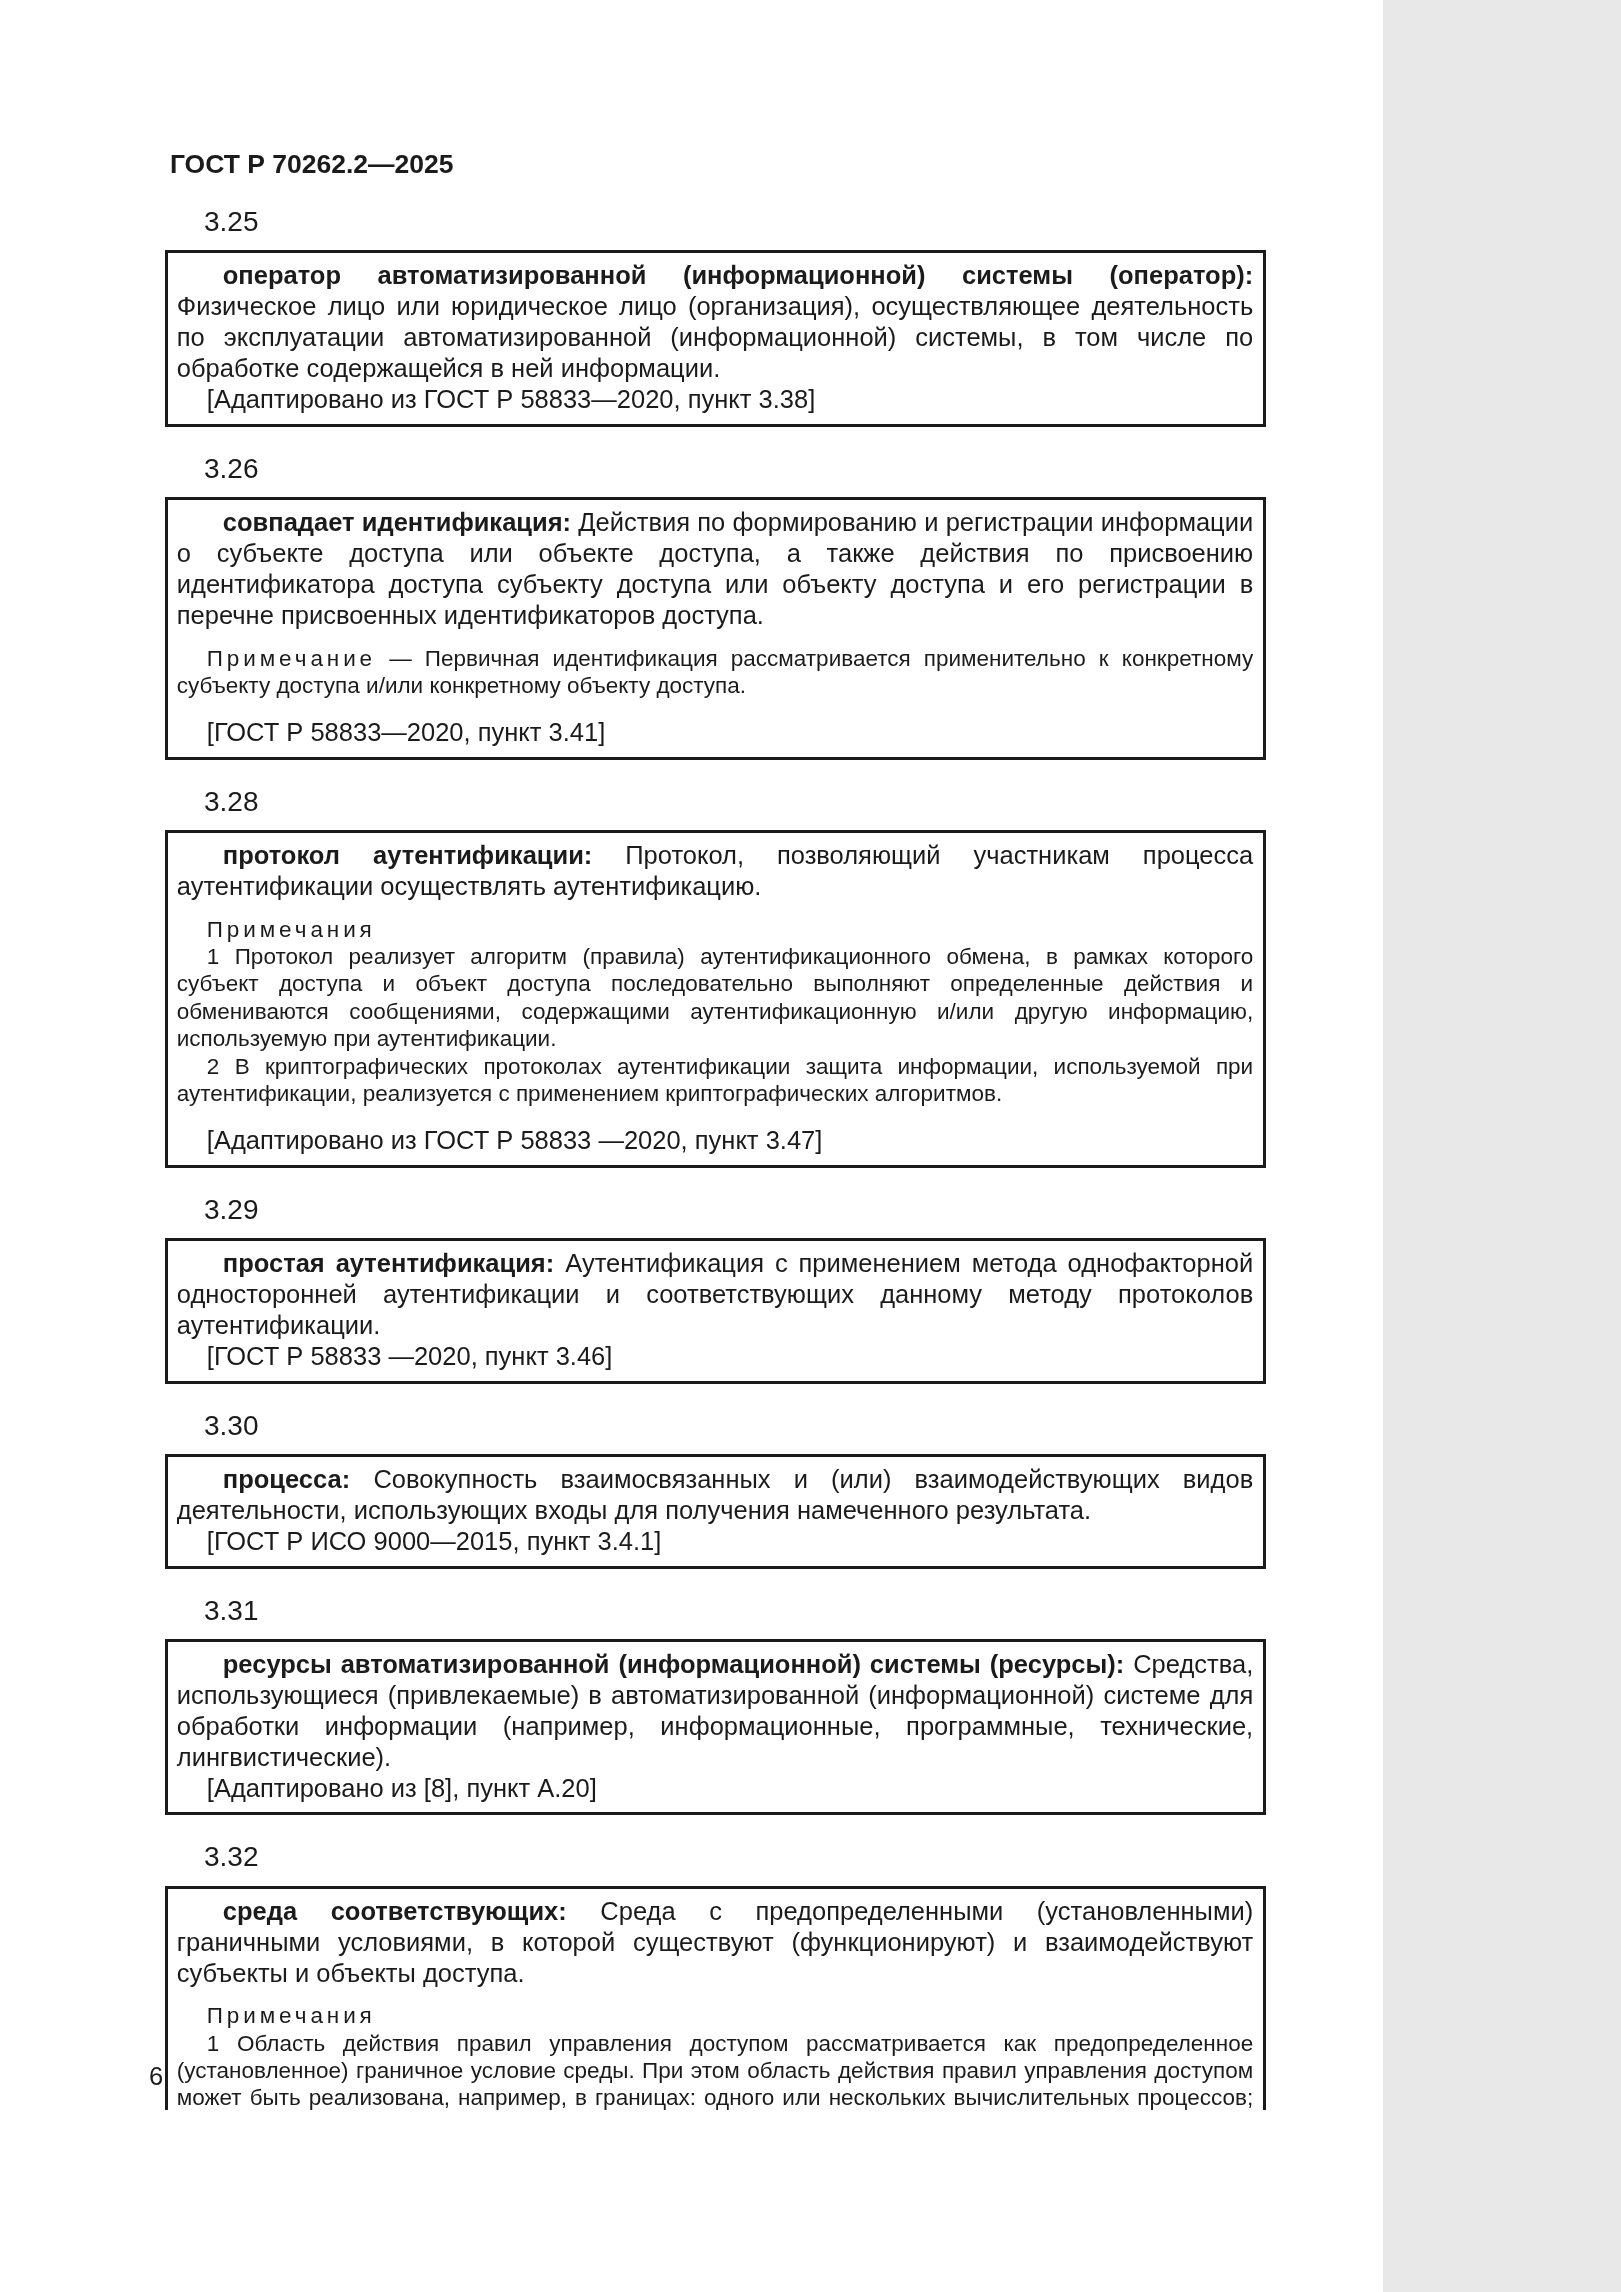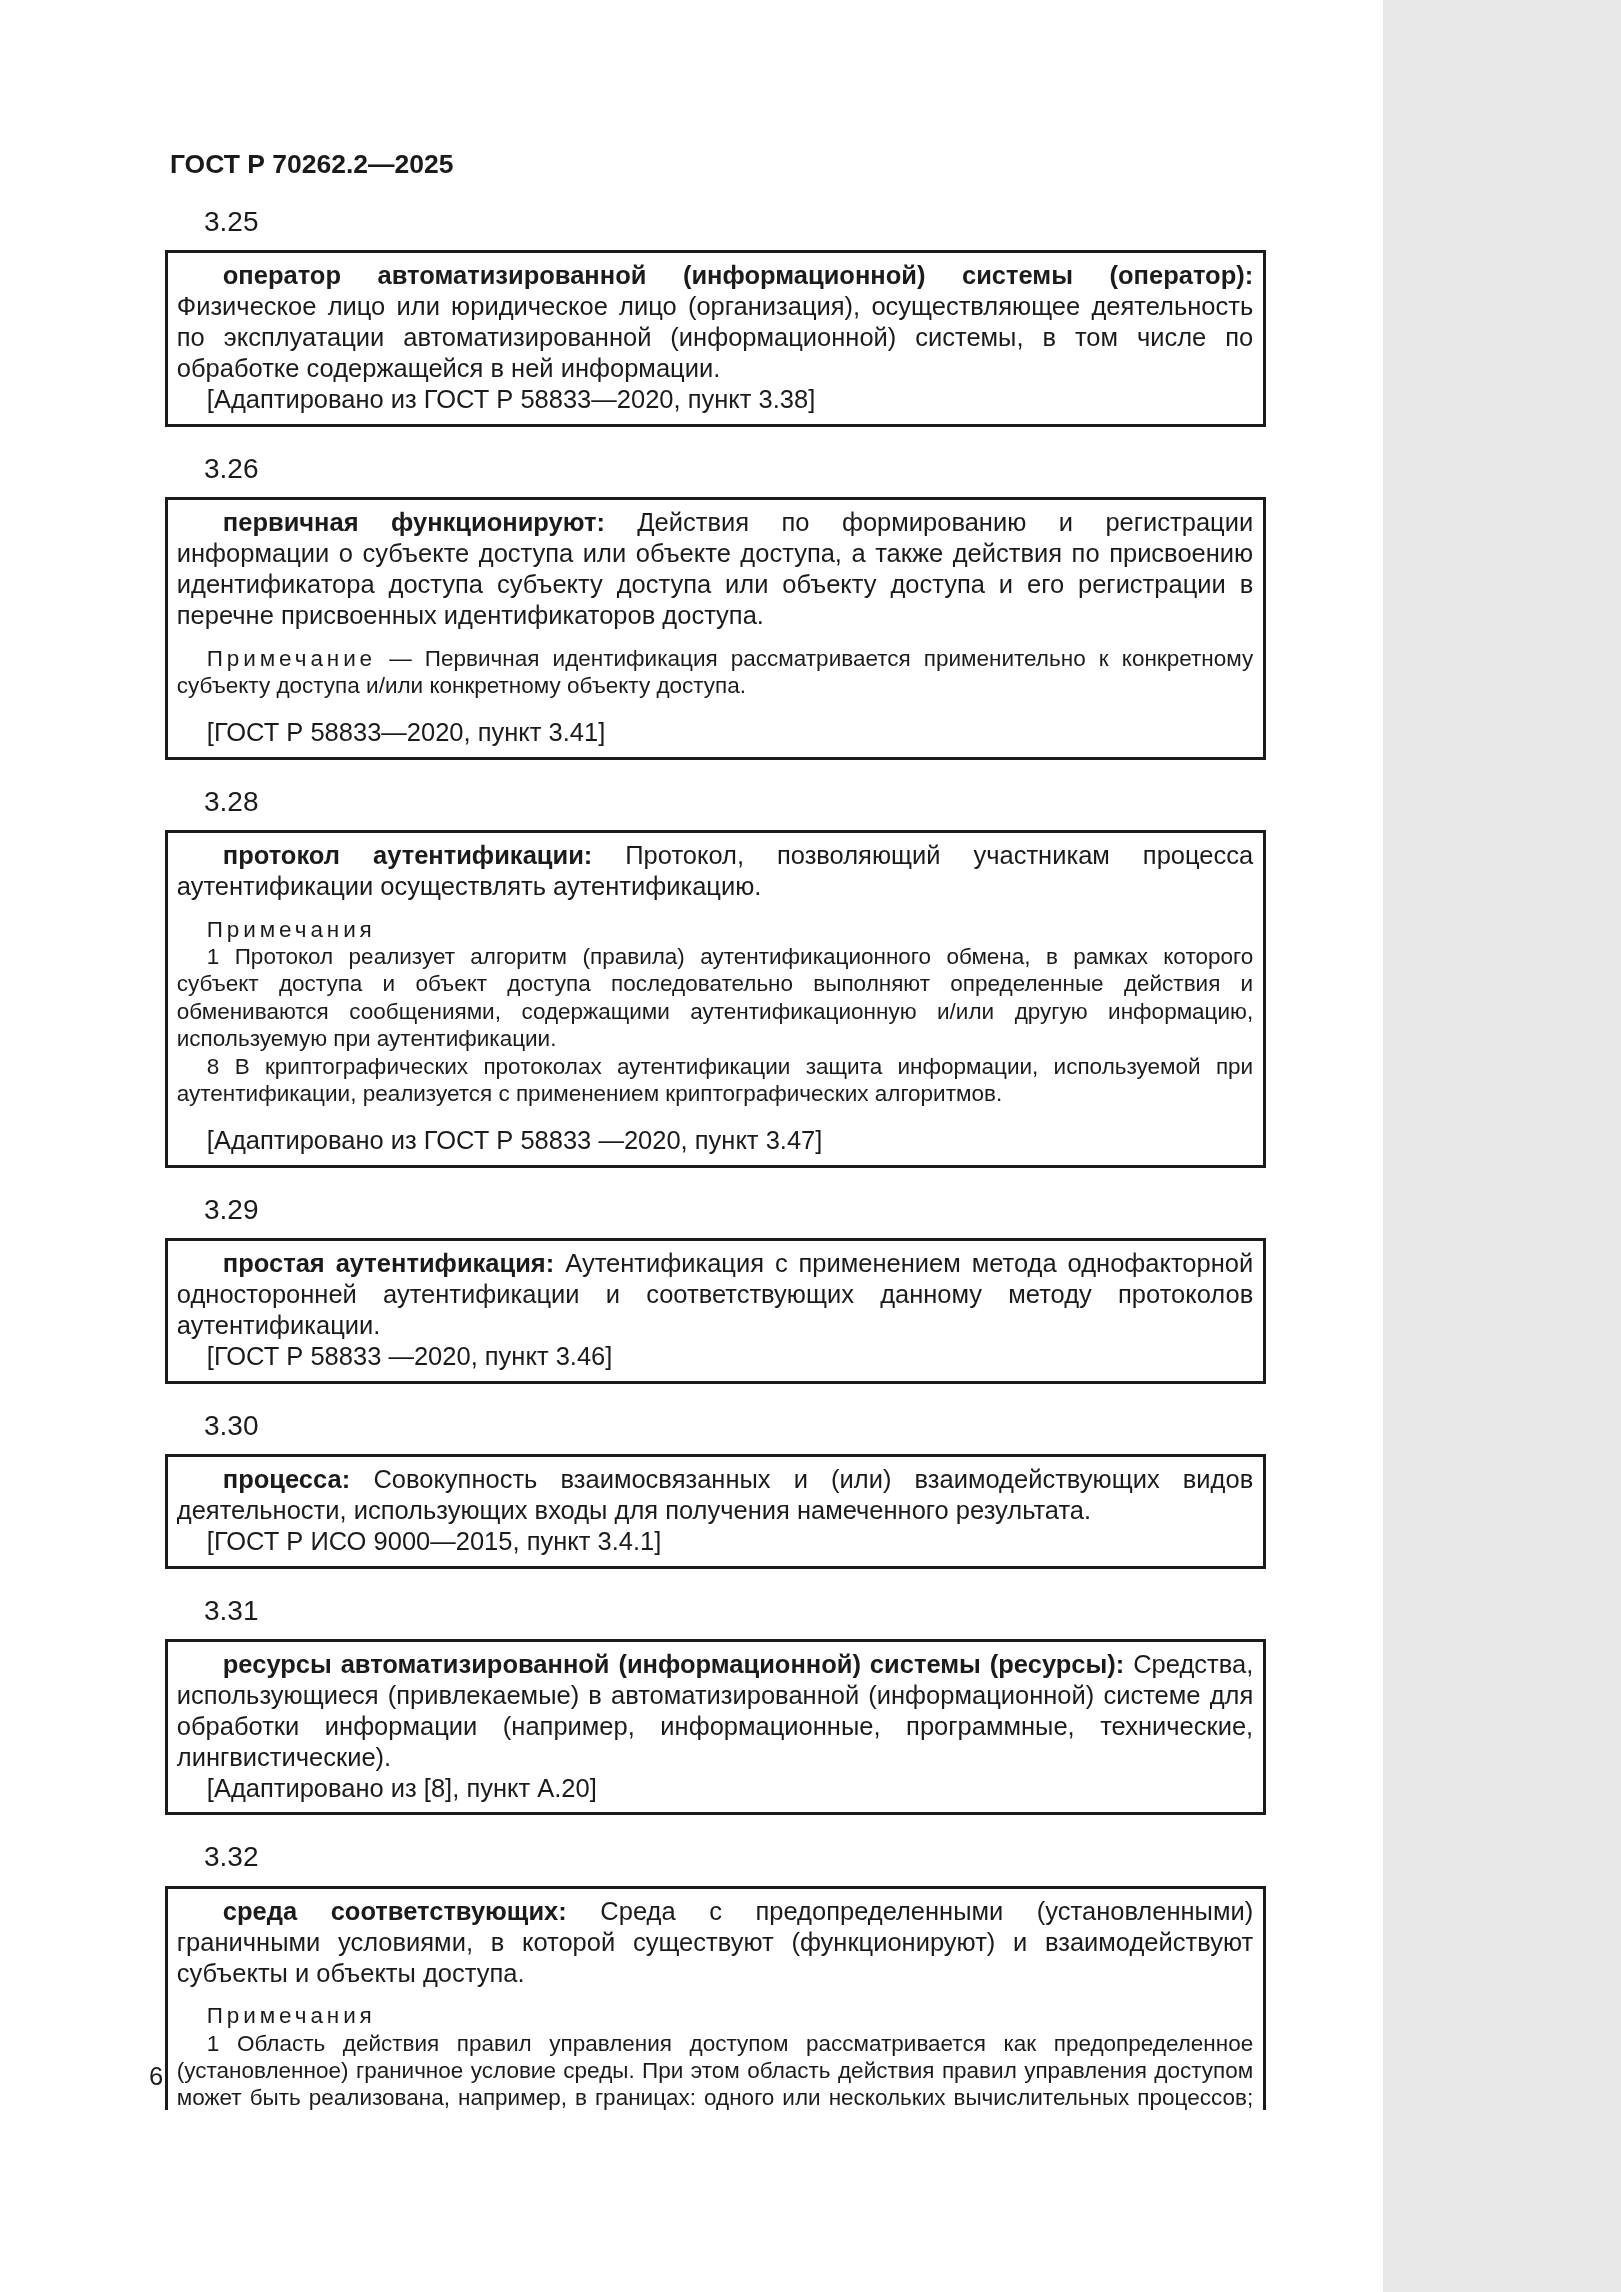--- a/index.html
+++ b/index.html
@@ -69,34 +69,34 @@
     <div class="section-number">3.25</div>
     <div class="box">
       <p><b>оператор автоматизированной (информационной) системы (оператор):</b> <span>Физическое лицо или юридическое лицо (организация), осуществляющее деятельность по эксплуатации автоматизированной (информационной) системы, в том числе по обработке содержащейся в ней информации.</span></p>
       <p>[Адаптировано из ГОСТ Р 58833—2020, пункт 3.38]</p>
     </div>
   </div>
 
   <div>
     <div class="section-number">3.26</div>
     <div class="box">
-      <p><b>первичная функционируют:</b> <span>Действия по формированию и регистрации информации о субъекте доступа или объекте доступа, а также действия по присвоению идентификатора доступа субъекту доступа или объекту доступа и его регистрации в перечне присвоенных идентификаторов доступа.</span></p>
+      <p><b>совпадает идентификация:</b> <span>Действия по формированию и регистрации информации о субъекте доступа или объекте доступа, а также действия по присвоению идентификатора доступа субъекту доступа или объекту доступа и его регистрации в перечне присвоенных идентификаторов доступа.</span></p>
       <p class="note note-gap"><span class="note-label">Примечание</span> <span>— Первичная идентификация рассматривается применительно к конкретному субъекту доступа и/или конкретному объекту доступа.</span></p>
       <p class="src-gap">[ГОСТ Р 58833—2020, пункт 3.41]</p>
     </div>
   </div>
 
 
   <div>
     <div class="section-number">3.28</div>
     <div class="box">
       <p><b>протокол аутентификации:</b> <span>Протокол, позволяющий участникам процесса аутентификации осуществлять аутентификацию.</span></p>
       <p class="note note-head">Примечания</p>
       <p class="note">1 Протокол реализует алгоритм (правила) аутентификационного обмена, в рамках которого субъект доступа и объект доступа последовательно выполняют определенные действия и обмениваются сообщениями, содержащими аутентификационную и/или другую информацию, используемую при аутентификации.</p>
-      <p class="note">8 В криптографических протоколах аутентификации защита информации, используемой при аутентификации, реализуется с применением криптографических алгоритмов.</p>
+      <p class="note">2 В криптографических протоколах аутентификации защита информации, используемой при аутентификации, реализуется с применением криптографических алгоритмов.</p>
       <p class="src-gap">[Адаптировано из ГОСТ Р 58833 —2020, пункт 3.47]</p>
     </div>
   </div>
 
   <div>
     <div class="section-number">3.29</div>
     <div class="box">
       <p><b>простая аутентификация:</b> <span>Аутентификация с применением метода однофакторной односторонней аутентификации и соответствующих данному методу протоколов аутентификации.</span></p>
       <p>[ГОСТ Р 58833 —2020, пункт 3.46]</p>
     </div>

